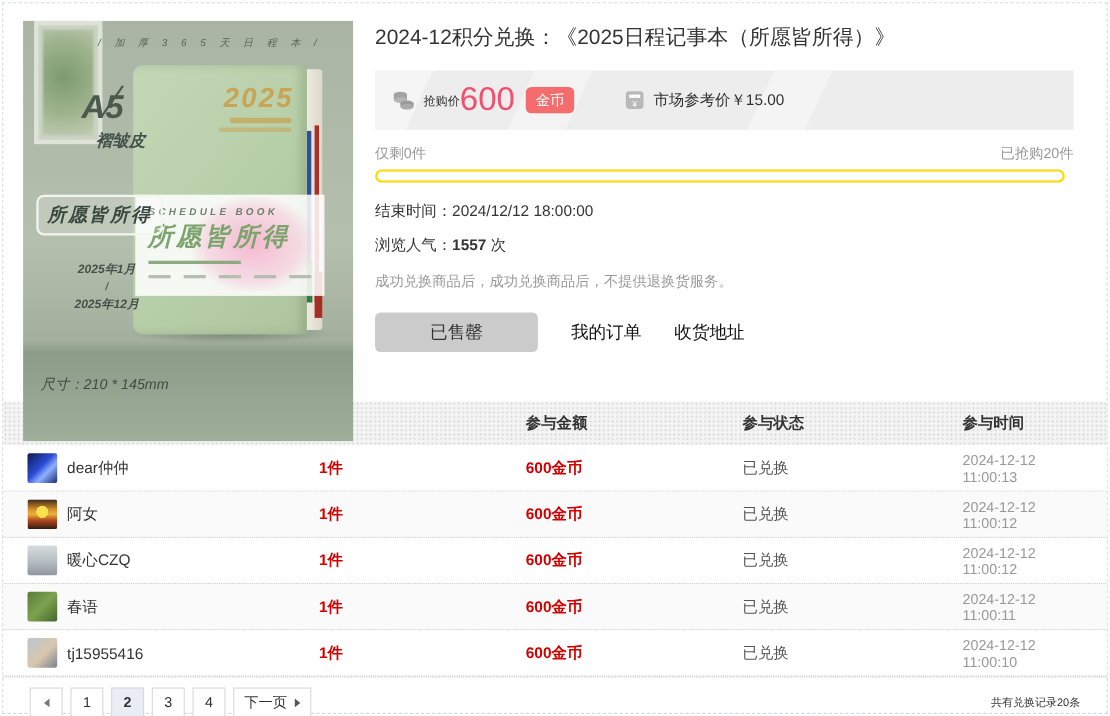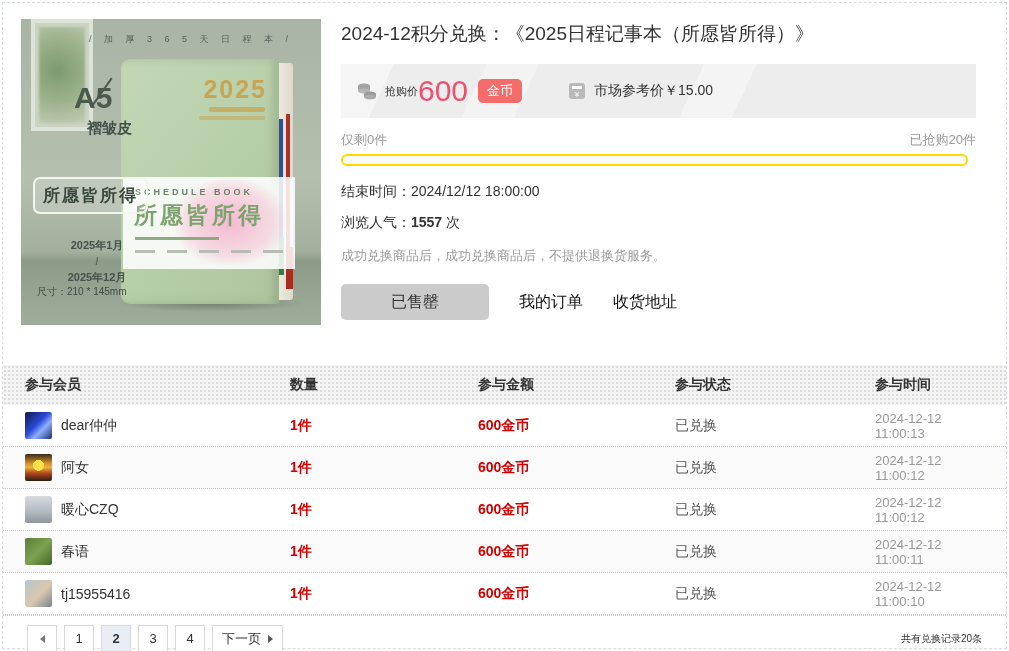--- a/index.html
+++ b/index.html
@@ -12,23 +12,24 @@
   .page {
     position:absolute; inset:2px;
     border:1px dashed #d6dbe0;
     background:#fff;
   }
 
   
   .product-area { display:flex; padding:16px 18px 0 18px; height:350px; }
 
   .photo {
-    position:relative; width:300px; height:306px; flex:0 0 300px;
+    position:relative; width:300px; height:382px; flex:0 0 300px;
     background:linear-gradient(180deg,#a9b4a4 0%,#b5bfae 52%,#a3b09e 76%,#8d9c89 79%,#9fae9a 100%);
     overflow:hidden;
+    font-style:italic;
   }
   .photo-frame { position:absolute; left:10px; top:0; width:62px; height:112px;
     background:#cbd4c4; border:4px solid #dde3d6; }
   .photo-frame-inner { position:absolute; inset:4px; background:
     radial-gradient(circle at 40% 45%, #7d9a6f 0%, #9eb38d 55%, #c2cdb4 100%); filter:blur(1px); }
 
   .photo-caption { position:absolute; top:14px; left:60px; right:20px; text-align:center;
     font-size:9px; letter-spacing:5px; color:#55645a; white-space:nowrap; }
 
   .book { position:absolute; left:100px; top:40px; width:180px; height:245px; }
@@ -69,21 +70,21 @@
   .size-material { position:absolute; left:46px; top:38px; font-size:15px; font-weight:bold; color:#43524a; }
 
   .slogan-box { position:absolute; left:12px; top:158px; padding:5px 8px;
     border:2px solid #f3f6ef; border-radius:7px; background:rgba(255,255,255,.18);
     font-size:17px; font-weight:bold; letter-spacing:2px; color:#39473c; }
 
   .date-group { position:absolute; left:30px; top:218px; width:92px; text-align:center;
     font-size:11px; font-weight:bold; color:#44524a; line-height:1.5; }
   .date-sep { display:block; font-size:10px; color:#5a685c; }
 
-  .photo-dims { position:absolute; left:16px; bottom:26px; font-size:10px; color:#3f4d44;margin-top:33px; }
+  .photo-dims { position:absolute; left:16px; bottom:42px; font-size:13px; color:#3f4d44;margin-top:33px; }
 
   
   .info { flex:1; margin-left:20px; padding-right:12px; }
   .p-title { font-size:19px; color:#333; margin-top:2px; }
 
   .price-bar { margin-top:17px; height:54px; display:flex; align-items:center;
     background:#ededed;
     background-image:
       linear-gradient(115deg, rgba(255,255,255,.45) 0 8%, transparent 8% 22%, rgba(255,255,255,.35) 22% 30%, transparent 30% 55%, rgba(255,255,255,.4) 55% 63%, transparent 63%);
     padding:0 16px; }

